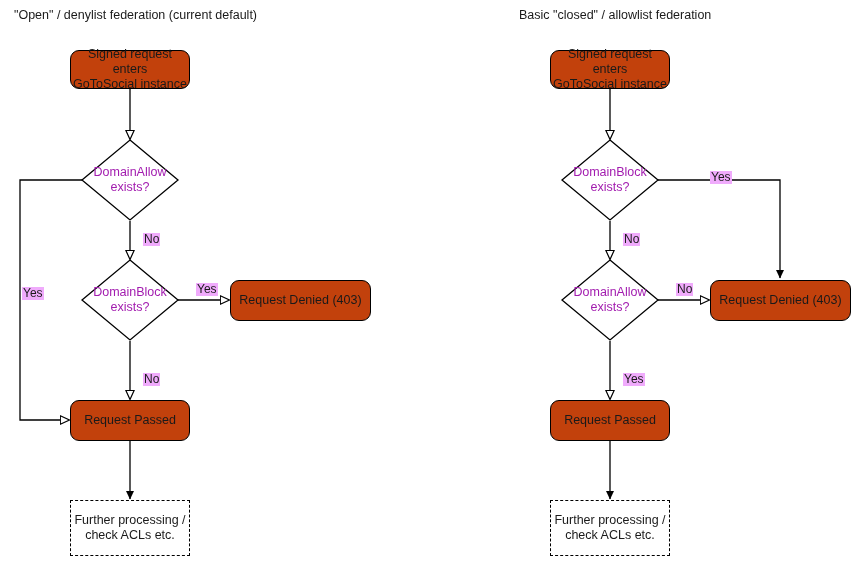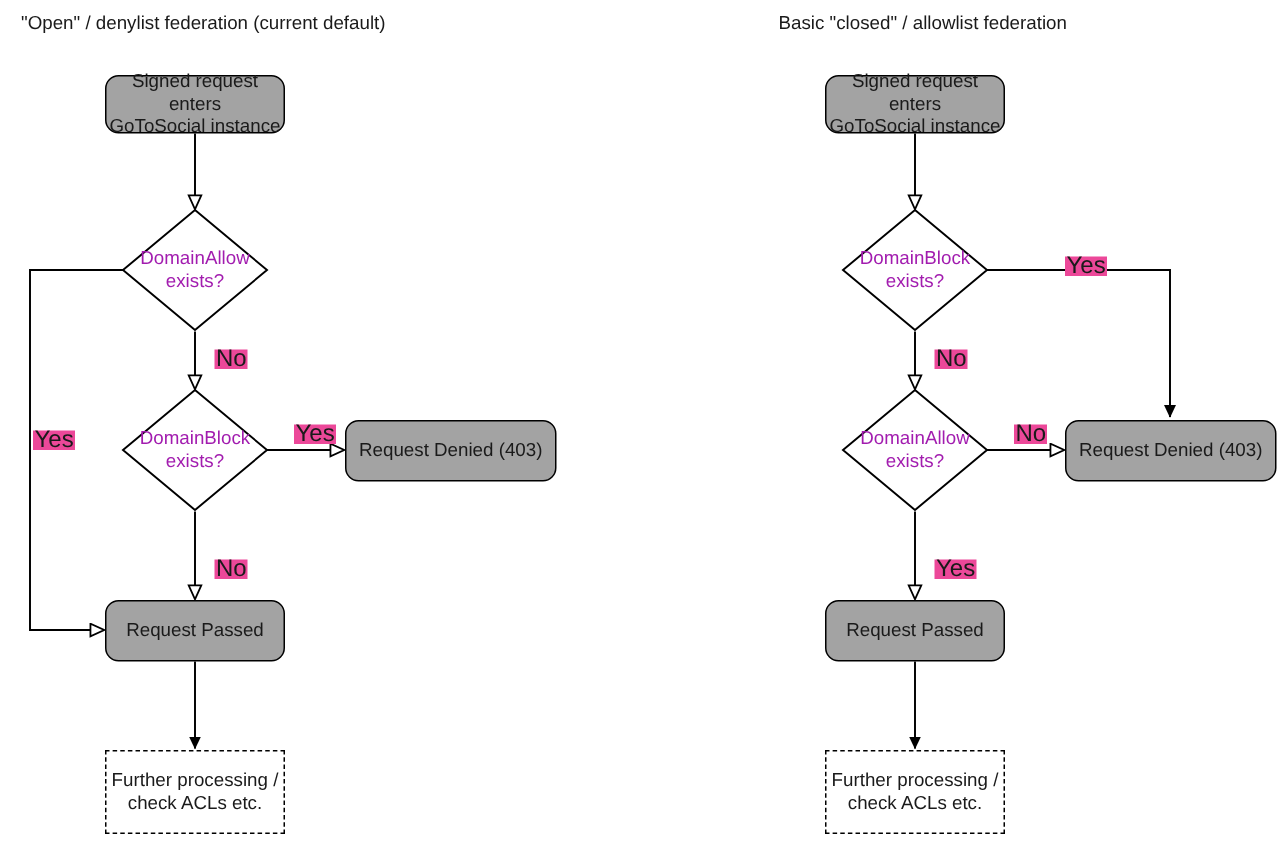--- a/index.html
+++ b/index.html
@@ -35,21 +35,21 @@
   .node {
     position: absolute;
     box-sizing: border-box;
     display: flex;
     align-items: center;
     justify-content: center;
     text-align: center;
     font-size: 12.5px;
     line-height: 15px;
     color: #1a1a1a;
-    background: #a3a3a3;
+    background: #c2410c;
     white-space: pre-line;
     z-index: 3;
   }
   .rounded {
     border: 1.3px solid #000000;
     border-radius: 9px;
   }
   .dashed {
     border: 1.4px dashed #000000;
     border-radius: 0;
@@ -63,24 +63,24 @@
     text-align: center;
     font-size: 12.5px;
     line-height: 15px;
     color: #a21caf;
     white-space: pre-line;
     z-index: 3;
     pointer-events: none;
   }
   .edge-label {
     position: absolute;
-    font-size: 16px;
+    font-size: 12px;
     line-height: 13px;
     color: #1a1a1a;
-    background: #ec4899;
+    background: #f0abfc;
     padding: 0 1px;
     white-space: nowrap;
     z-index: 4;
   }
   svg.wires {
     position: absolute;
     left: 0; top: 0;
     width: 851px; height: 561px;
     z-index: 1;
     overflow: visible;

